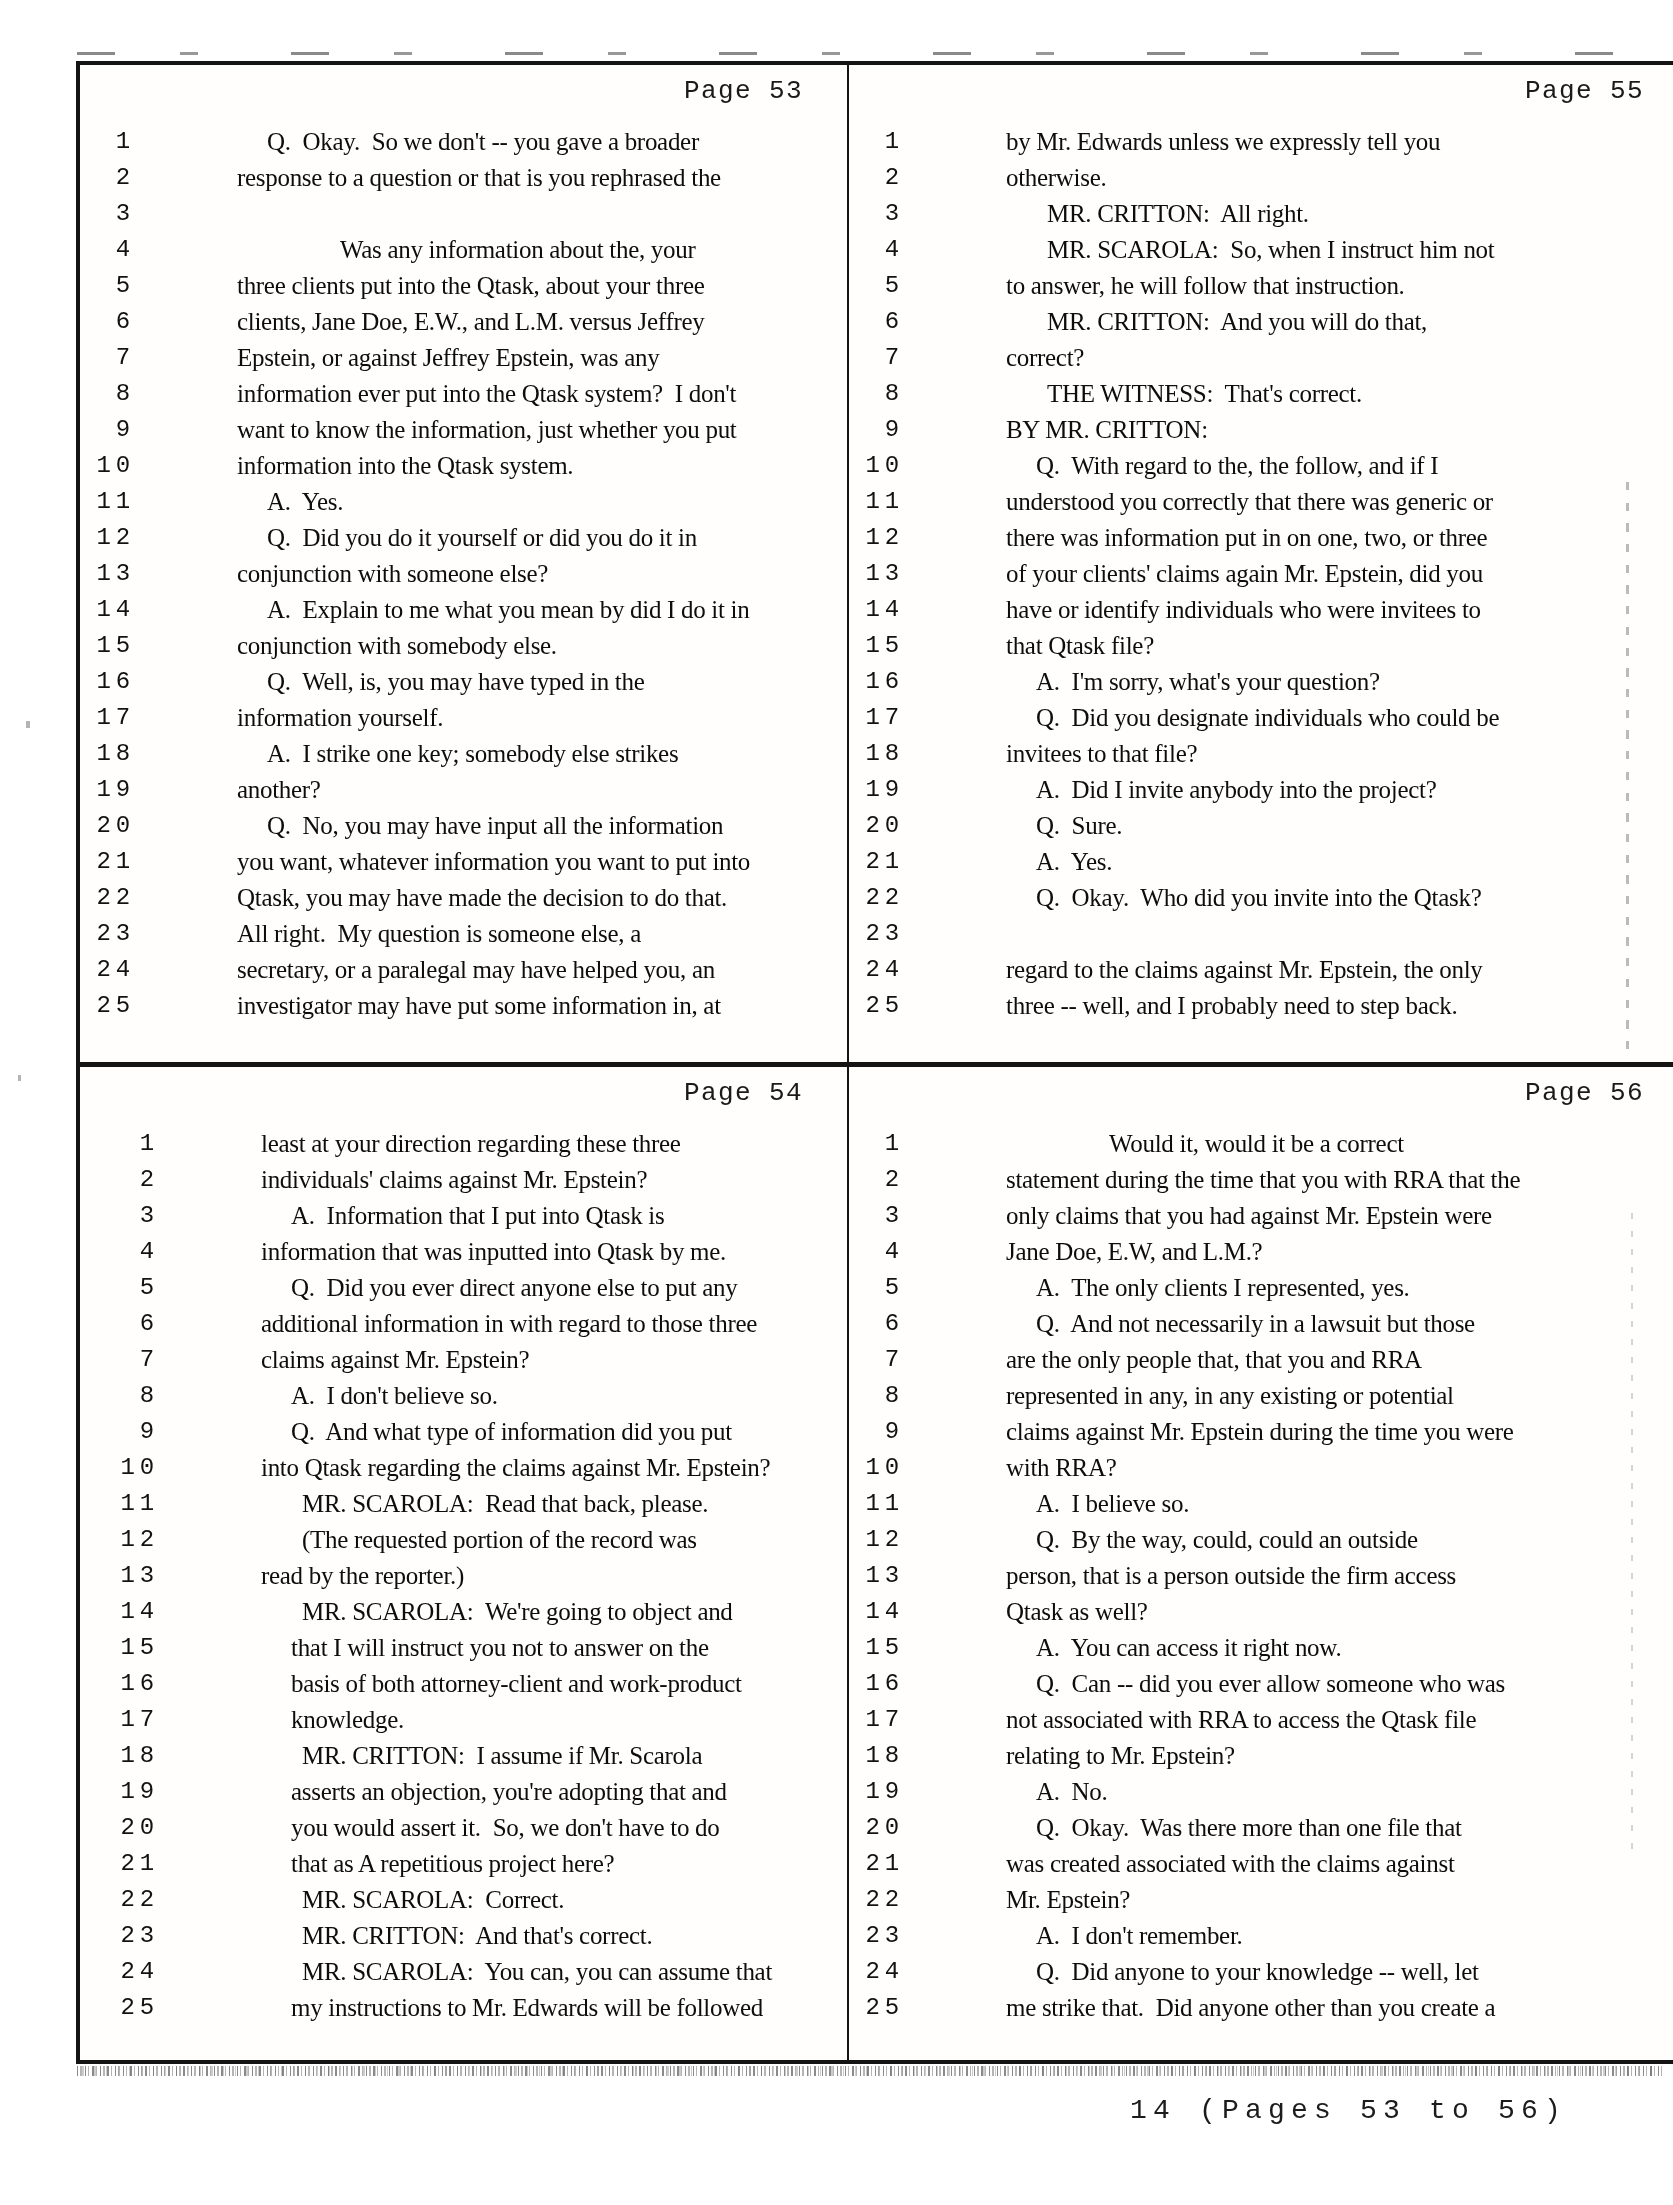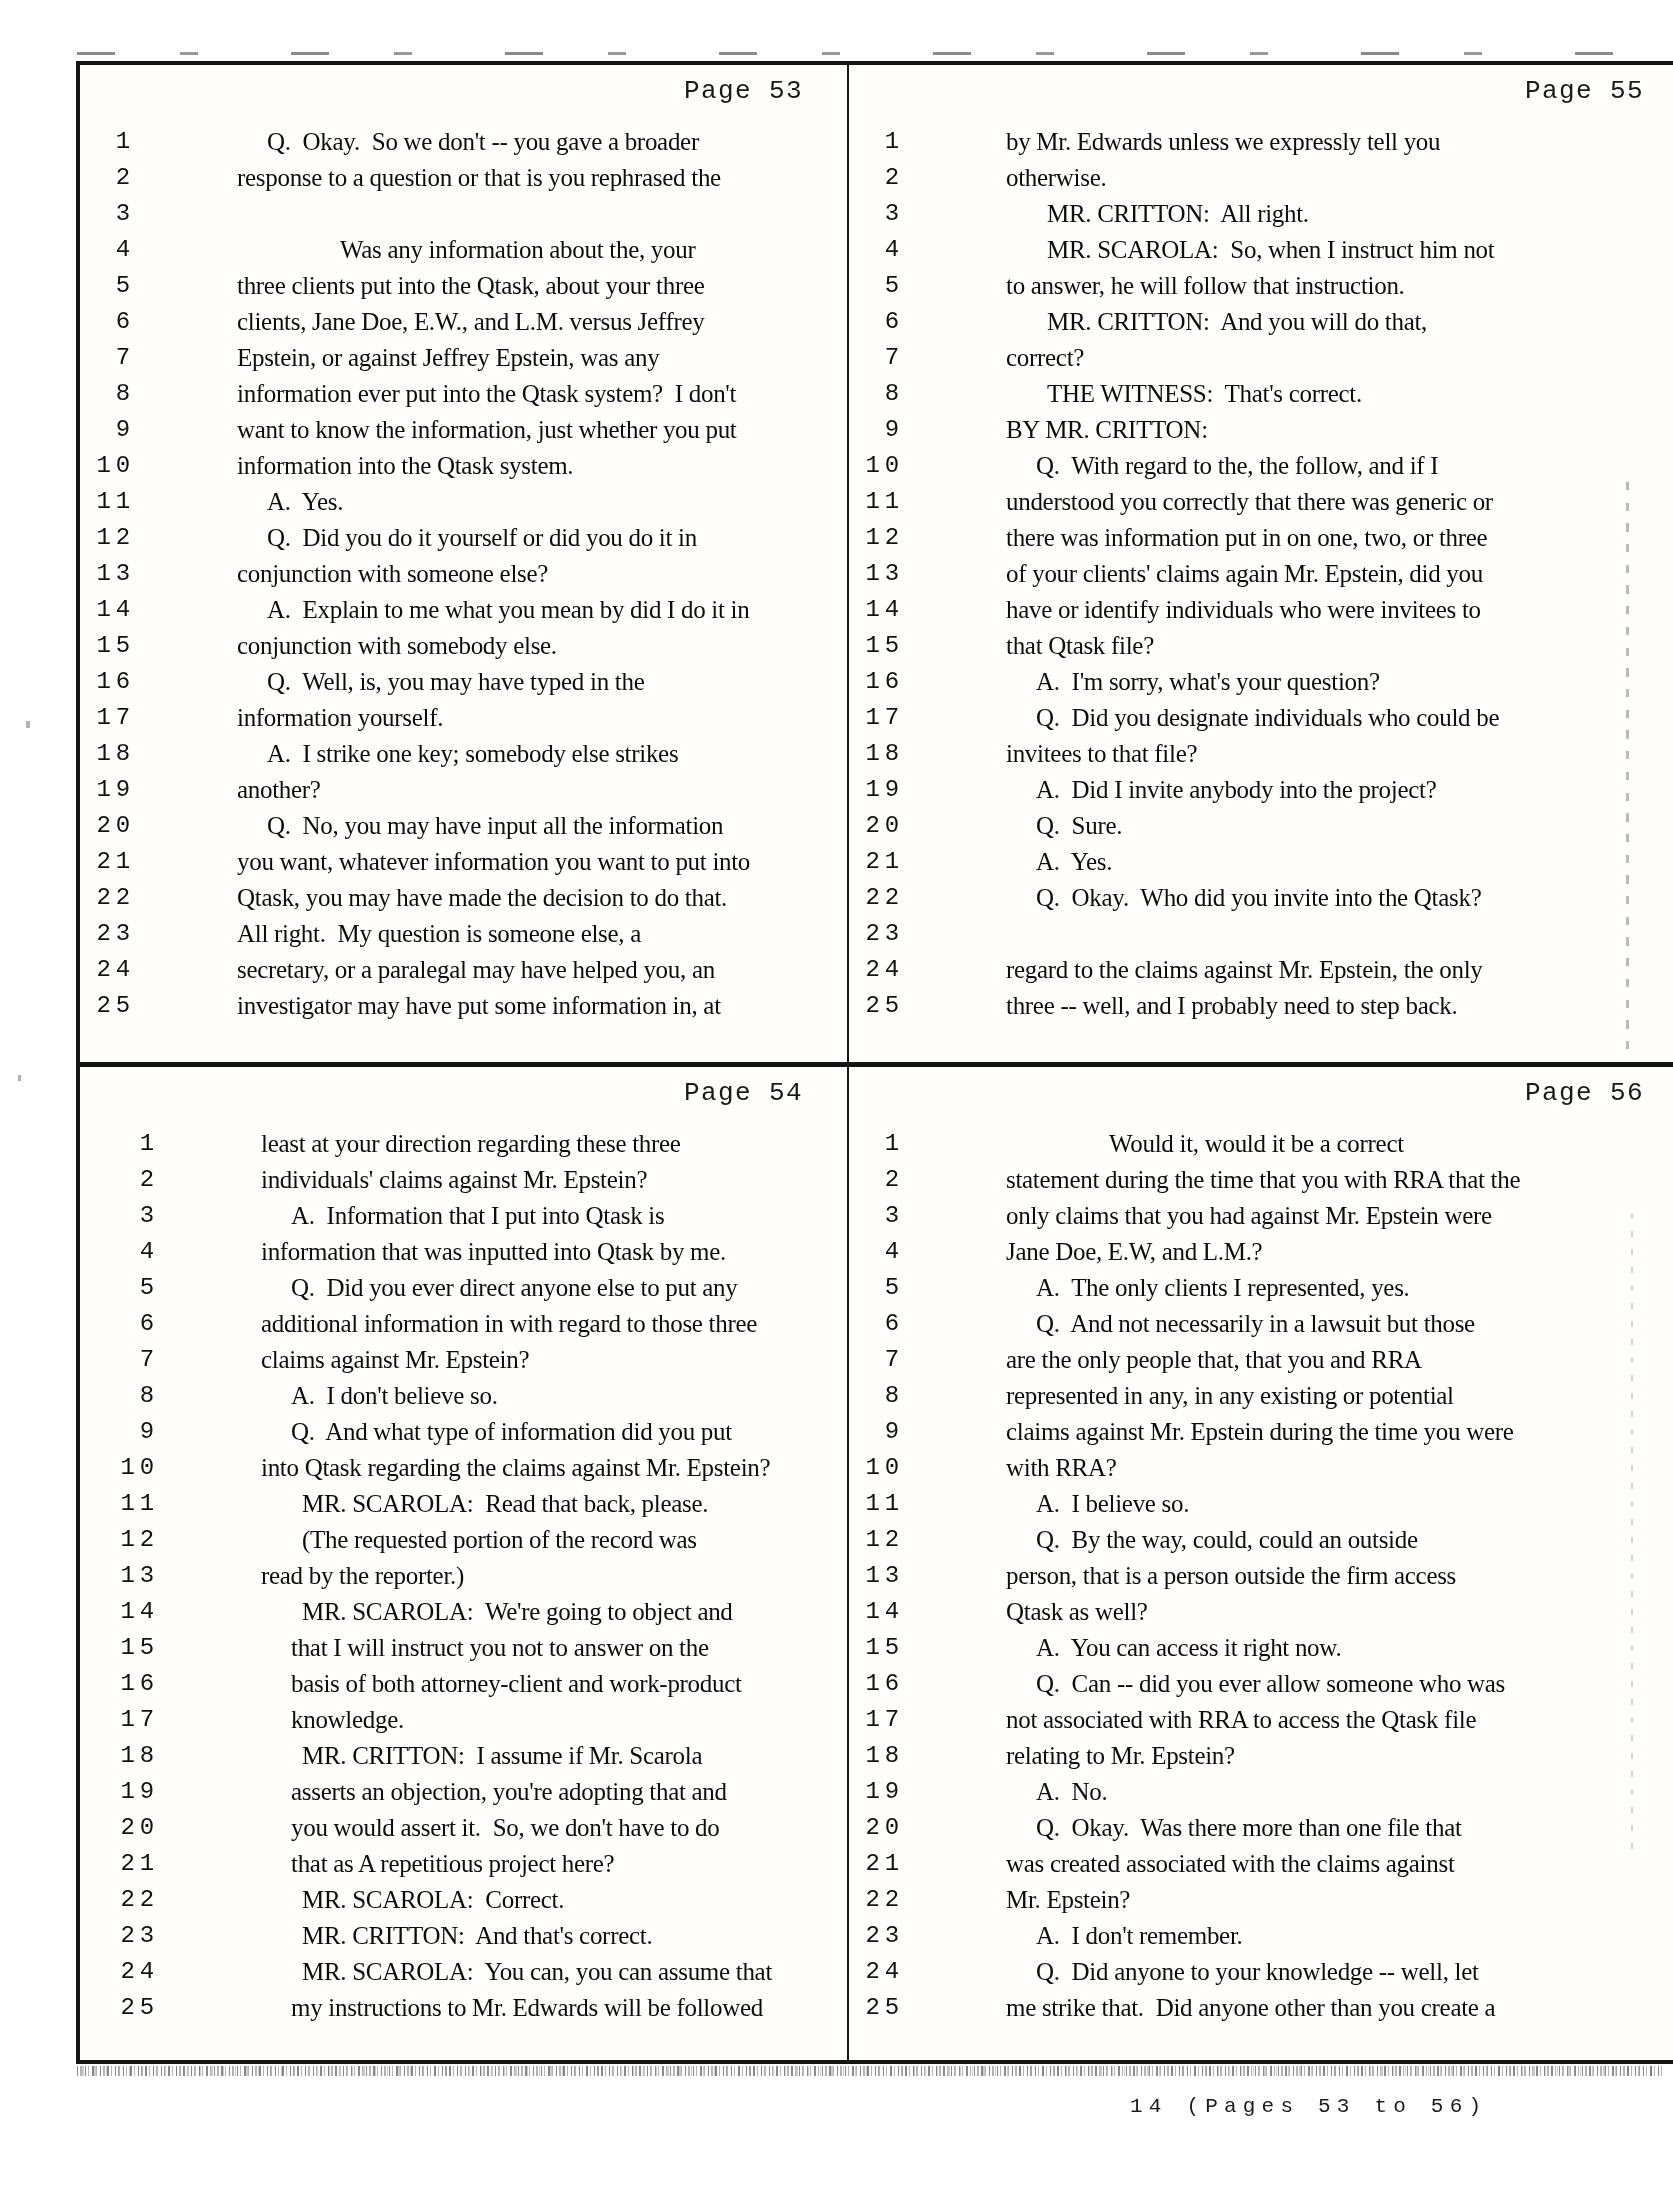--- a/index.html
+++ b/index.html
@@ -50,21 +50,21 @@
   }
   .ind-0 { padding-left:0; }
   .ind-1 { padding-left:30px; }   
   .ind-2 { padding-left:41px; }   
   .ind-3 { padding-left:103px; }  
 
   
   .footer {
     position:absolute; left:1130px; top:2095px;
     font-family:"Liberation Mono", monospace;
-    font-size:21px; letter-spacing:6.2px;
+    font-size:28px; letter-spacing:6.2px;
     color:#1c1c1c; white-space:pre;
   }
 
   
   .top-noise {
     position:absolute; left:77px; top:52px; width:1537px; height:3.4px;
     background:repeating-linear-gradient(90deg,#2a2a2a 0 38px, transparent 38px 103px, #444 103px 121px, transparent 121px 214px);
     opacity:.55;
   }
   .bottom-noise {

